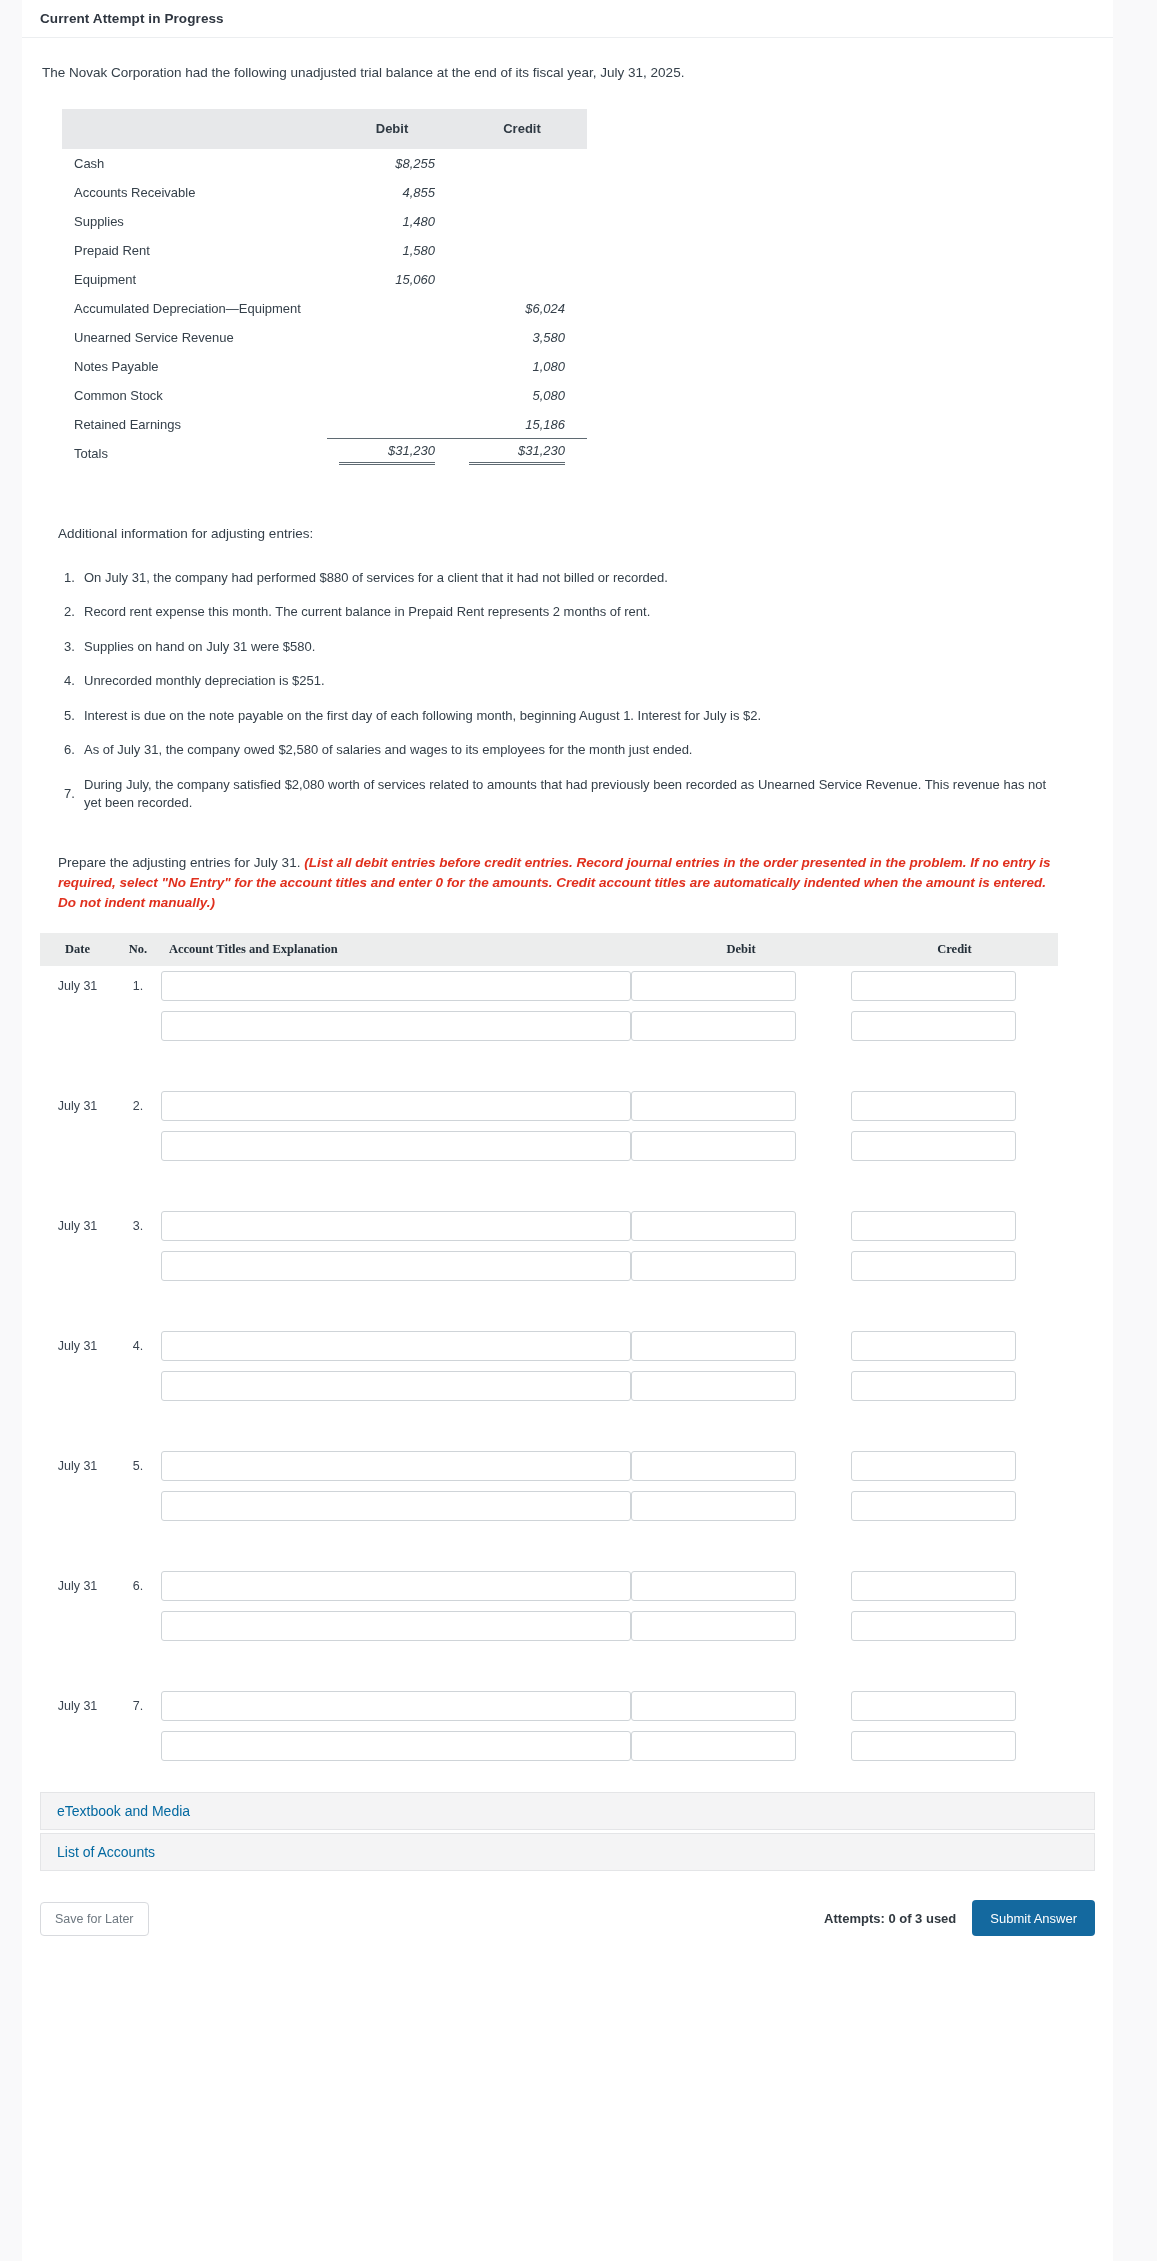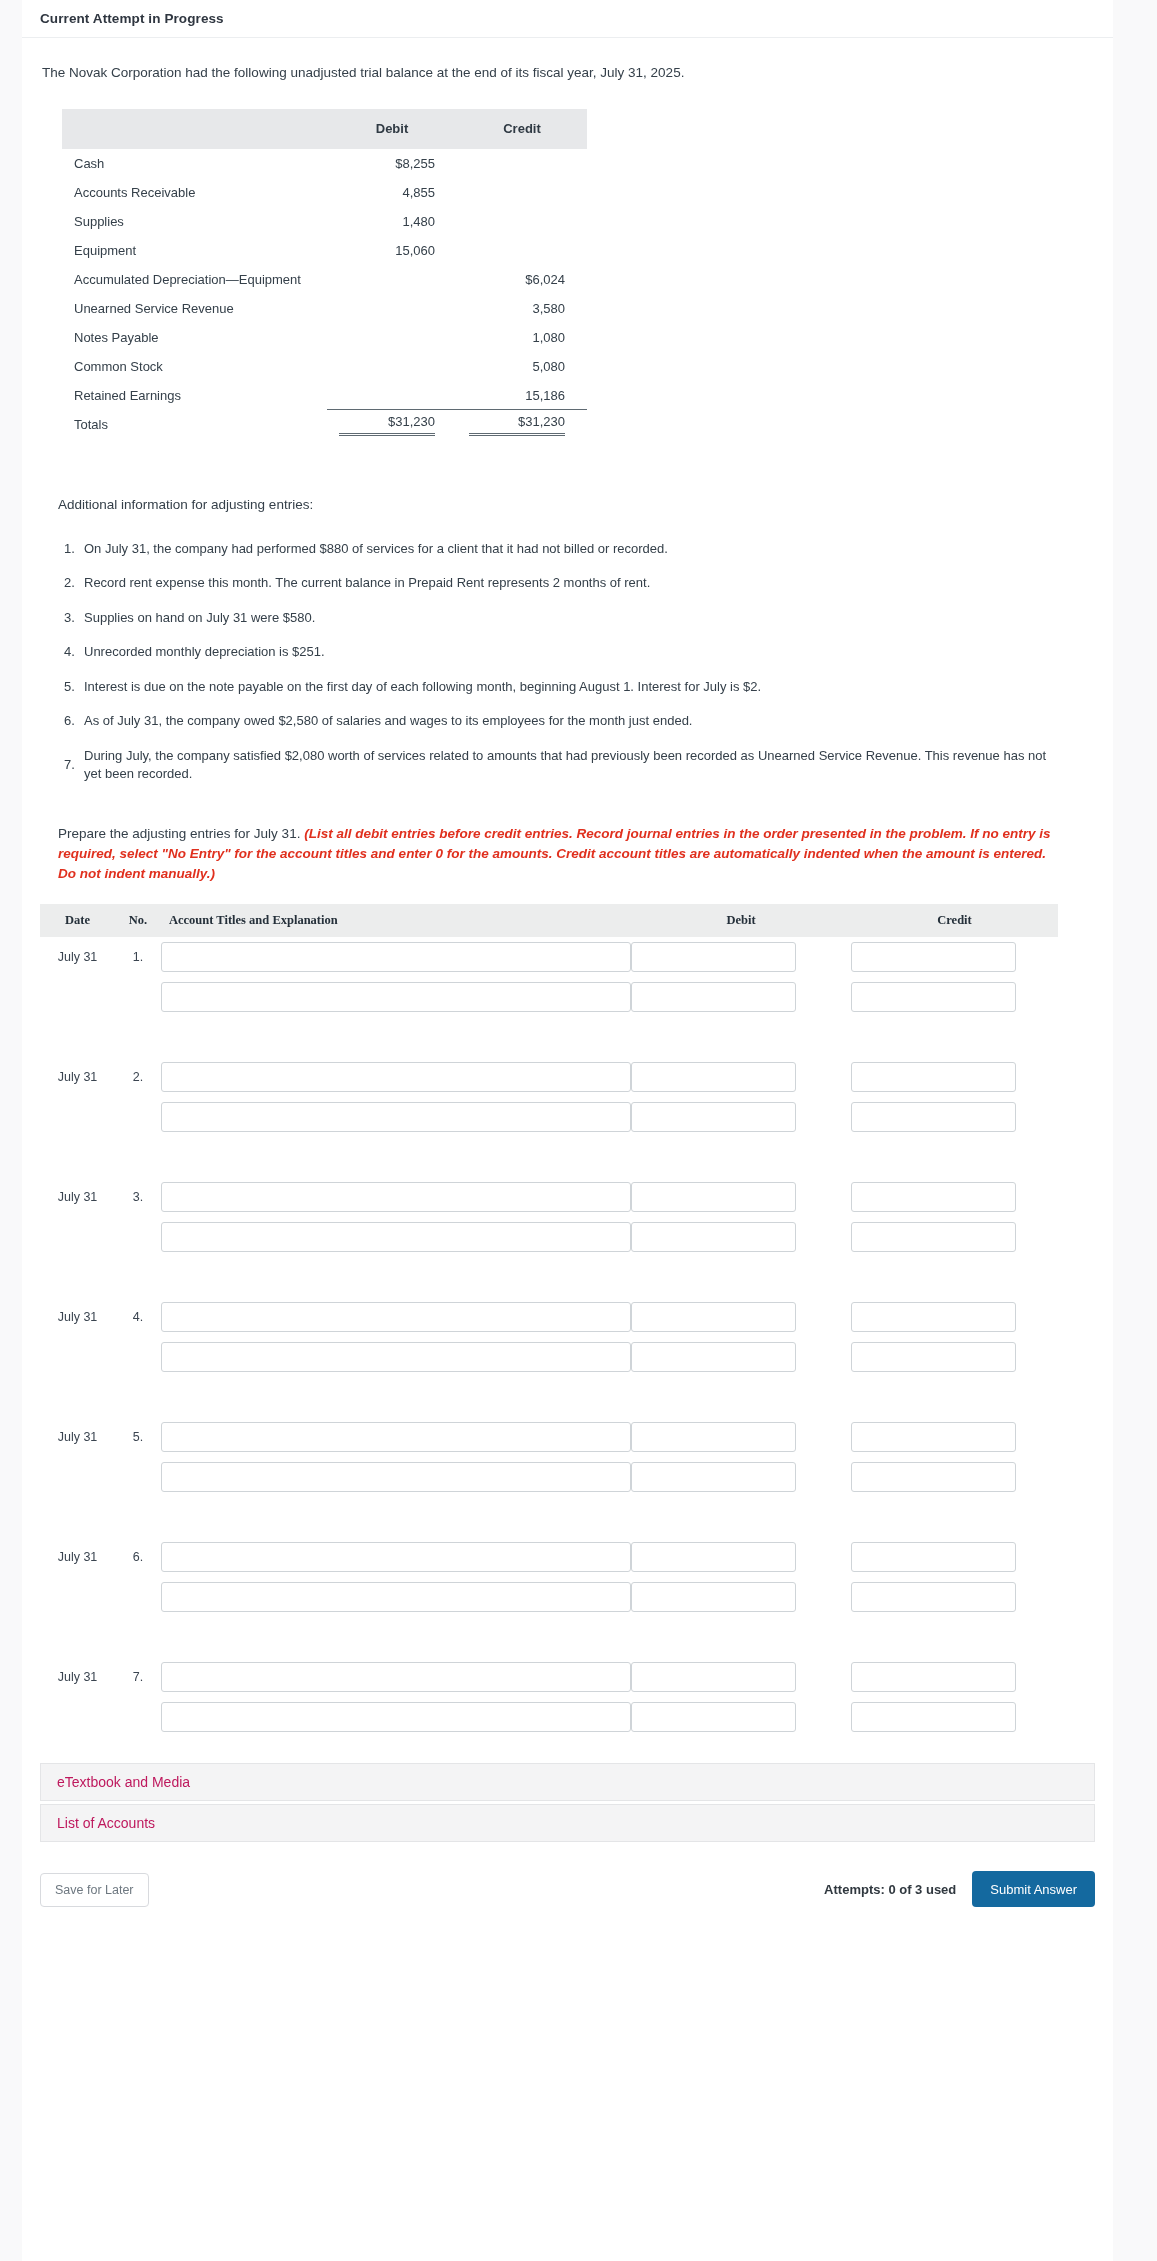--- a/index.html
+++ b/index.html
@@ -69,21 +69,21 @@
   table.tb thead th.num  { text-align: center; width: 130px; }
 
   table.tb tbody td {
     height: 29px;
     padding: 0 12px;
     vertical-align: middle;
     font-size: 13px;
     white-space: nowrap;
   }
   table.tb tbody td.acct { text-align: left; padding-left: 12px; }
-  table.tb tbody td.num  { text-align: right; padding-right: 22px; }
+  table.tb tbody td.num  { text-align: right; padding-right: 22px; font-style: italic; }
 
   tr.totals td.num {
     border-top: 1.5px solid #5f6a72;
   }
   tr.totals td.num .dbl {
     display: block;
     padding-bottom: 4px;
     border-bottom: 3px double #5f6a72;
   }
   tr.totals td.acct { font-weight: normal; }
@@ -183,21 +183,21 @@
   
   .acc-wrap { padding: 26px 18px 0 18px; }
   .accordion {
     height: 38px;
     background: #f4f4f5;
     border: 1px solid #e4e5e7;
     display: flex;
     align-items: center;
     padding-left: 16px;
     font-size: 14px;
-    color: #be185d;
+    color: #0369a1;
     margin-bottom: 3px;
   }
 
   
   .footer {
     padding: 10px 18px 0 18px;
     display: flex;
     align-items: flex-end;
     justify-content: space-between;
     height: 62px;
@@ -264,20 +264,25 @@
             <td class="acct">Accounts Receivable</td>
             <td class="num">4,855</td>
             <td class="num"></td>
           </tr>
           <tr>
             <td class="acct">Supplies</td>
             <td class="num">1,480</td>
             <td class="num"></td>
           </tr>
           <tr>
+            <td class="acct">Prepaid Rent</td>
+            <td class="num">1,580</td>
+            <td class="num"></td>
+          </tr>
+          <tr>
             <td class="acct">Equipment</td>
             <td class="num">15,060</td>
             <td class="num"></td>
           </tr>
           <tr>
             <td class="acct">Accumulated Depreciation—Equipment</td>
             <td class="num"></td>
             <td class="num">$6,024</td>
           </tr>
           <tr>

